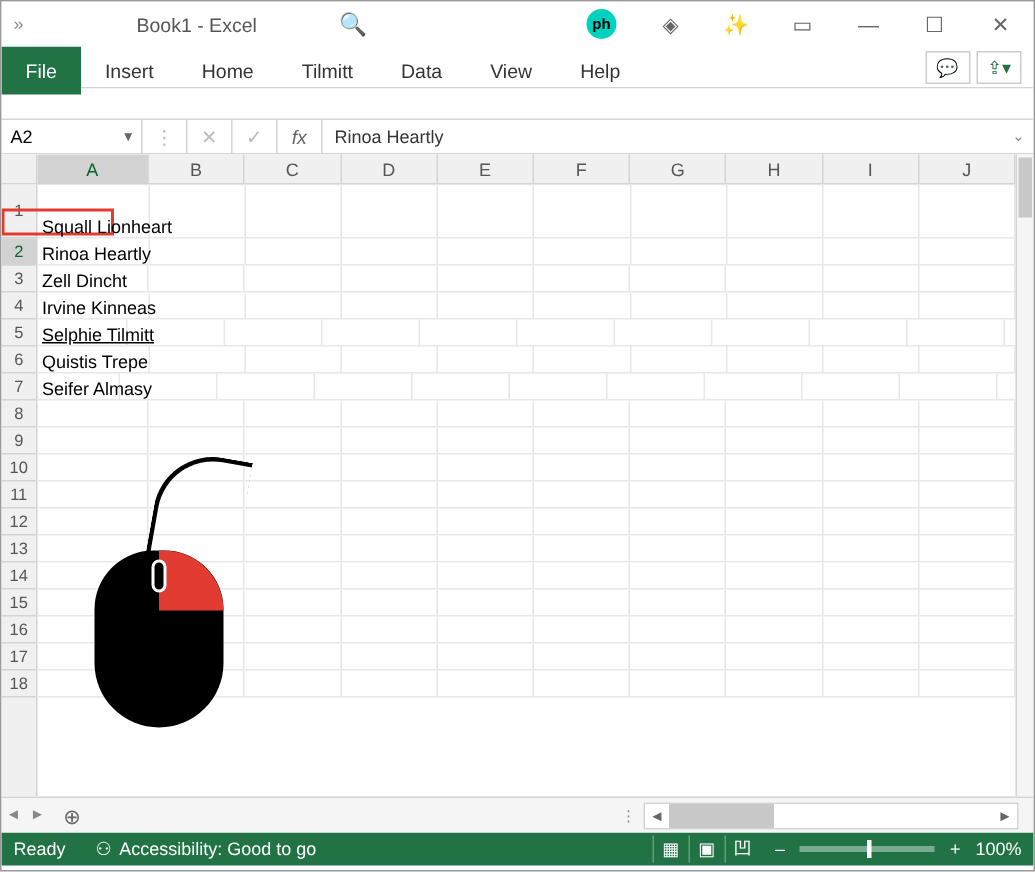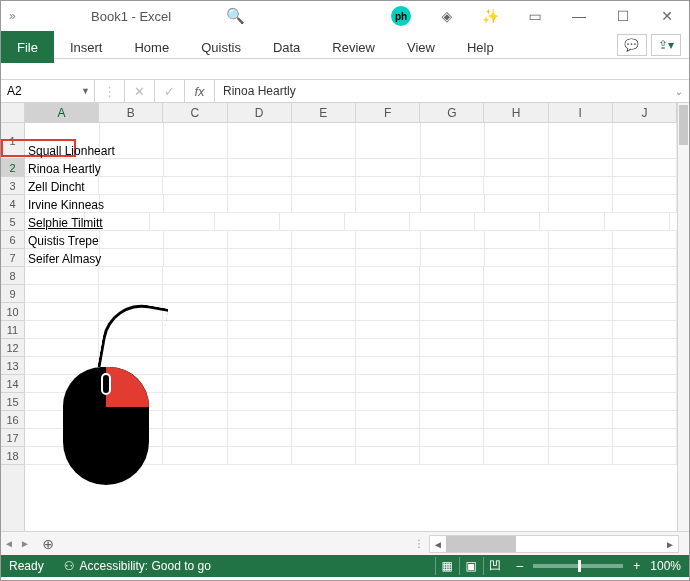--- a/index.html
+++ b/index.html
@@ -77,23 +77,22 @@
     <div class="title-icon">—</div>
     <div class="title-icon">☐</div>
     <div class="title-icon close">✕</div>
   </div>
 </div>
 
 <div class="ribbon-tabs">
   <div class="tab file">File</div>
   <div class="tab">Insert</div>
   <div class="tab">Home</div>
-  <div class="tab">Quistis</div>
+  <div class="tab">Tilmitt</div>
   <div class="tab">Data</div>
-  <div class="tab">Review</div>
   <div class="tab">View</div>
   <div class="tab">Help</div>
   <div class="ribbon-right">
     <div class="ribbon-btn">💬</div>
     <div class="ribbon-btn">⇪▾</div>
   </div>
 </div>
 
 <div class="ribbon-space"></div>
 
@@ -211,21 +210,21 @@
         <div class="cell" style="width: 65px;"></div>
         <div class="cell" style="width: 65px;"></div>
         <div class="cell" style="width: 65px;"></div>
         <div class="cell" style="width: 65px;"></div>
         <div class="cell" style="width: 65px;"></div>
         <div class="cell" style="width: 65px;"></div>
         <div class="cell" style="width: 65px;"></div>
         <div class="cell" style="width: 65px;"></div>
       </div>
       <div class="cell-row">
-        <div class="cell" style="width: 75px; overflow: visible; position: relative; z-index: 1;">Seifer Almasy</div>
+        <div class="cell" style="width: 55px; overflow: visible; position: relative; z-index: 1;">Seifer Almasy</div>
         <div class="cell" style="width: 65px;"></div>
         <div class="cell" style="width: 65px;"></div>
         <div class="cell" style="width: 65px;"></div>
         <div class="cell" style="width: 65px;"></div>
         <div class="cell" style="width: 65px;"></div>
         <div class="cell" style="width: 65px;"></div>
         <div class="cell" style="width: 65px;"></div>
         <div class="cell" style="width: 65px;"></div>
         <div class="cell" style="width: 65px;"></div>
       </div>

